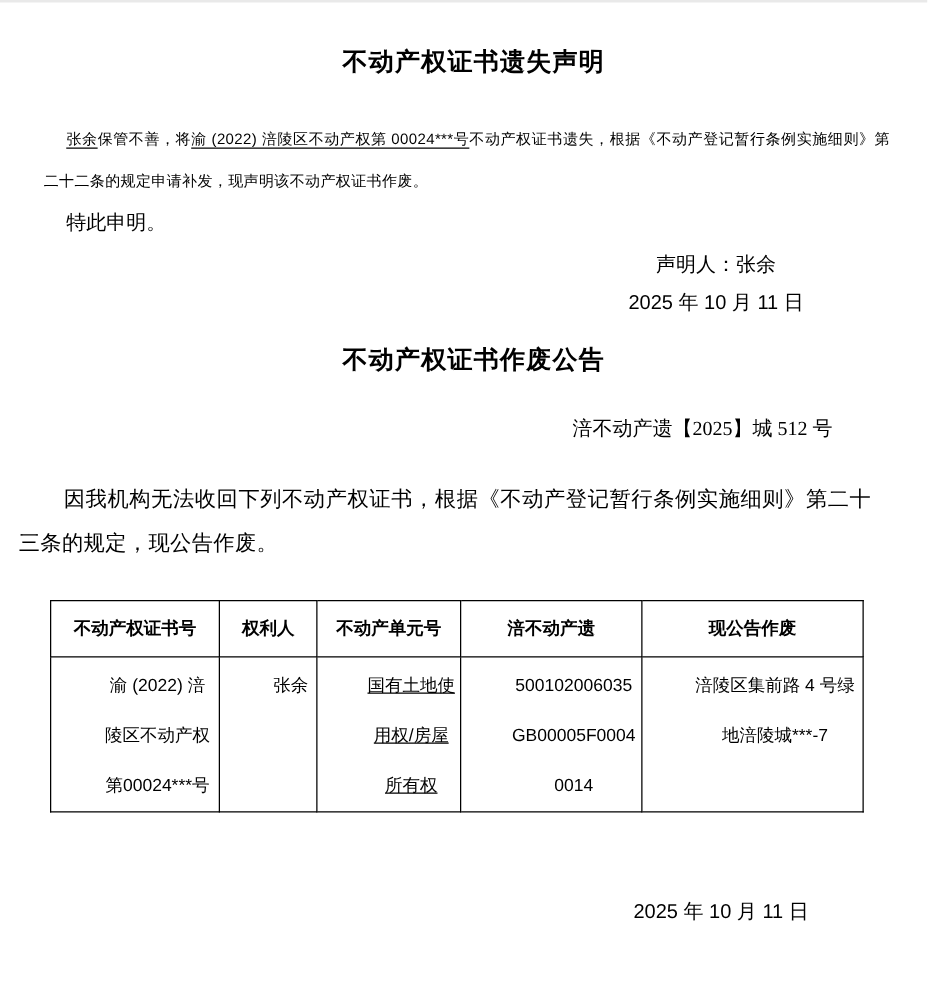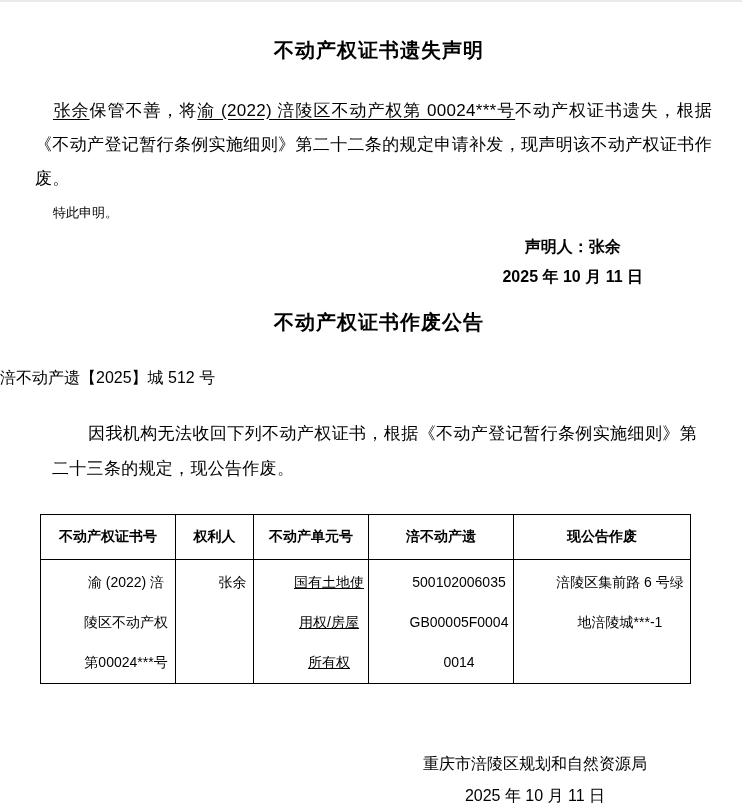--- a/index.html
+++ b/index.html
@@ -7,38 +7,38 @@
     width:742px;height:803px;background:#ffffff;overflow:hidden;
     font-family:"Liberation Sans",sans-serif;color:#000000;
     -webkit-font-smoothing:antialiased;
   }
   .top-rule{height:2px;background:#e9e9e9;width:742px;}
   .doc-title{
     margin:36px 0 0 0;font-size:20px;font-weight:bold;line-height:24px;
     text-align:center;letter-spacing:1px;padding-left:16px;
   }
   .body-para{
-    margin:32px 30px 0 35px;font-size:17px;line-height:34px;
+    margin:32px 30px 0 35px;font-size:12px;line-height:34px;
     text-align:justify;letter-spacing:0.3px;
   }
   .body-para.first{text-indent:0;}
   .indent1{display:inline-block;width:18px;}
-  .closing-line{margin:0 33px 0 35px;font-size:13px;line-height:34px;text-indent:18px;}
+  .closing-line{margin:0 33px 0 35px;font-size:16px;line-height:34px;text-indent:18px;}
   u.seg{text-decoration:underline;text-underline-offset:3px;}
   .sig-block{
     display:flex;flex-direction:column;align-items:center;
     width:fit-content;margin:2px 99px 0 auto;
-    font-size:16px;line-height:30px;font-weight:bold;
+    font-size:16px;line-height:30px;
   }
   .title2{margin-top:18px;}
   .doc-no{
-    margin:32px 76px 0 0;font-size:16px;line-height:24px;
+    text-align:right;margin:32px 76px 0 0;font-size:16px;line-height:24px;font-family:Liberation Serif, serif;
   }
   .para2{
-    margin:26px 45px 0 52px;font-size:17px;line-height:35px;
+    margin:26px 45px 0 15px;font-size:17px;line-height:35px;
     text-align:justify;text-indent:36px;letter-spacing:0.3px;
   }
   table.cert-table{
     border-collapse:collapse;margin:28px 0 0 40px;table-layout:fixed;
     width:650px;font-size:14px;border-radius:21px;
   }
   table.cert-table td,table.cert-table th{
     border:1.5px solid #000000;padding:0 4px;text-align:center;
   }
   table.cert-table th{
@@ -96,21 +96,20 @@
       <th>涪不动产遗</th>
       <th>现公告作废</th>
     </tr>
   </thead>
   <tbody>
     <tr>
       <td>渝 (2022) 涪陵区不动产权第00024***号</td>
       <td>张余</td>
       <td class="cell-type">国有土地使用权/房屋所有权</td>
       <td>500102006035GB00005F00040014</td>
-      <td>涪陵区集前路 6 号绿地涪陵城***-1</td>
+      <td>涪陵区集前路 4 号绿地涪陵城***-7</td>
     </tr>
   </tbody>
 </table>
 
 <div class="footer-block">
-  <div>重庆市涪陵区规划和自然资源局</div>
   <div>2025 年 10 月 11 日</div>
 </div>
 
 </body></html>

